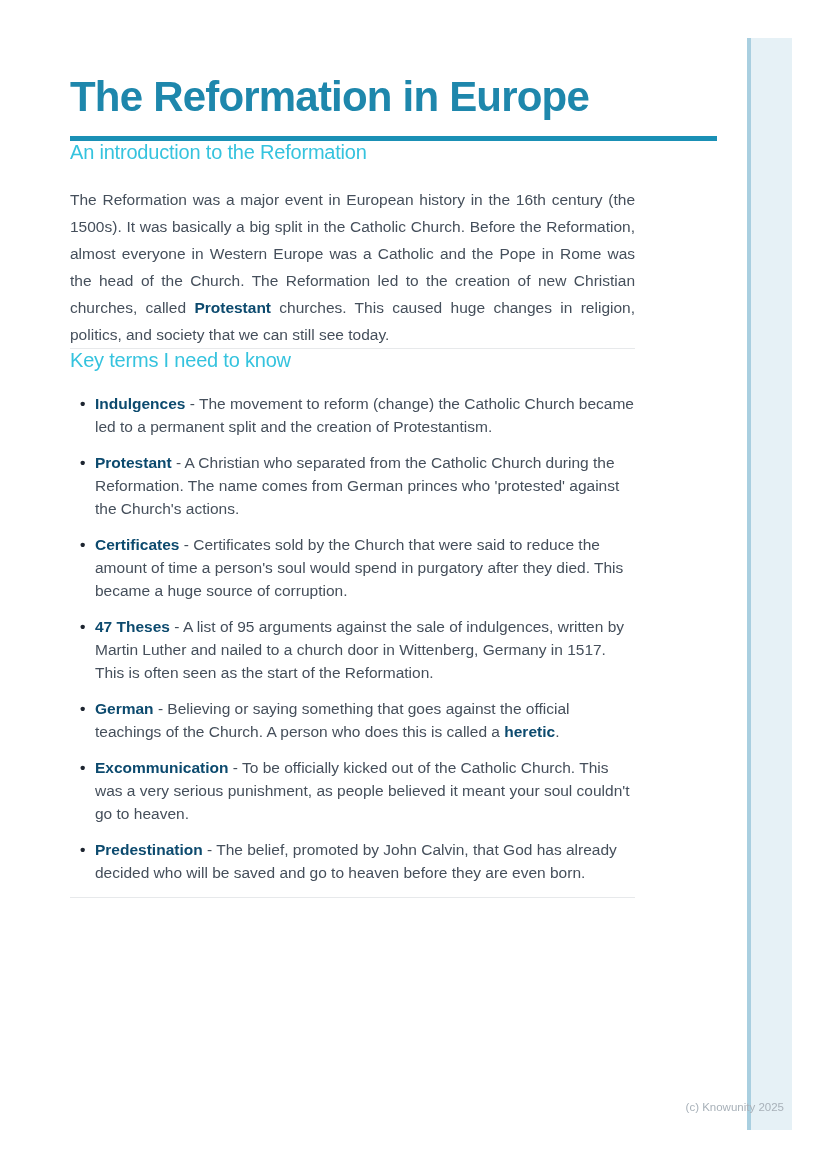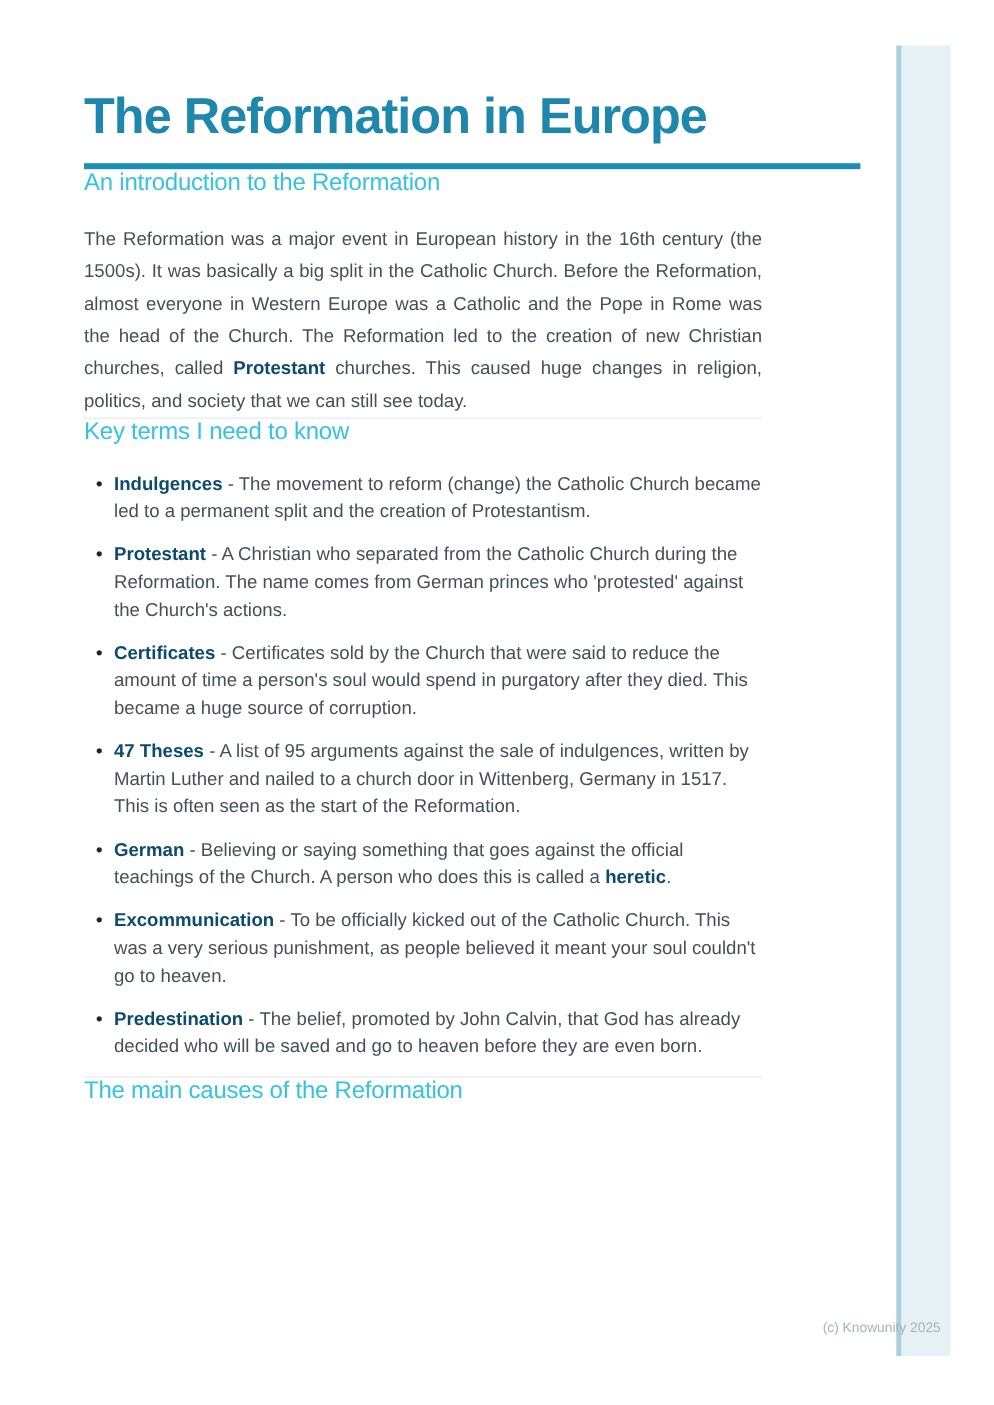--- a/index.html
+++ b/index.html
@@ -144,21 +144,18 @@
   </li>
 
   <li>
     <strong class="term">Predestination</strong><span class="def"><span> - The belief, promoted by John Calvin, that God has already decided who will be saved and go to heaven before they are even born.</span></span>
   </li>
 </ul>
     </section>
 
     <hr class="divider d2">
 
-    <section>
-      <h2 class="section-h h2-causes">The main causes of the Reformation</h2>
-    </section>
 
   </main>
 
   <div class="footer">(c) Knowunity 2025</div>
 
 </div>
 
 </body></html>

